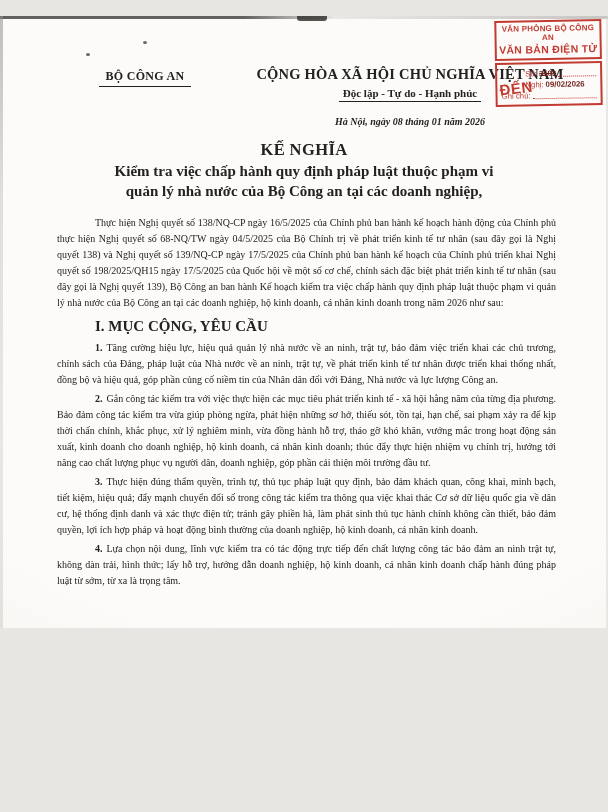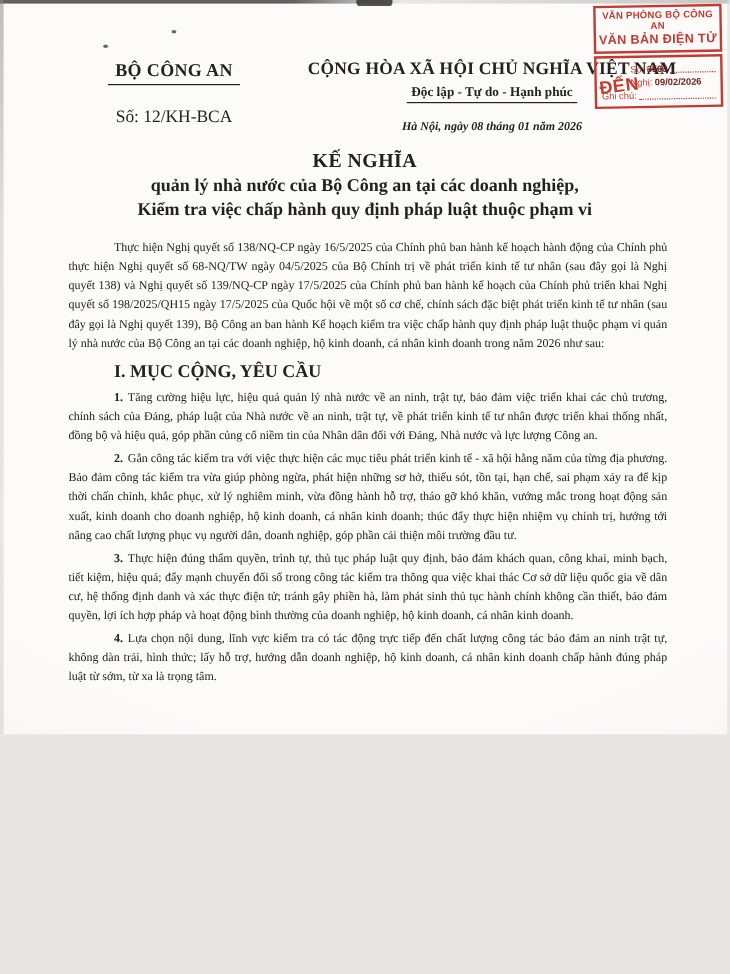--- a/index.html
+++ b/index.html
@@ -1,40 +1,40 @@
 <!DOCTYPE html>
 <html><head>
 <meta charset="utf-8">
 <style>
   html,body{margin:0;padding:0;background:#e8e6e2;}
   .page{
     position:relative;
     width:608px;height:612px;
-    margin:0 auto;
+    margin:16px auto;
     background:radial-gradient(130% 105% at 50% 42%, #fcfbf9 55%, #f1efea 100%);
     font-family:"Liberation Serif","DejaVu Serif",serif;
     color:#232220;
     overflow:hidden;
   }
   
   .scan-top{position:absolute;top:0;left:0;right:0;height:3px;
     background:linear-gradient(90deg,#2e2d2a 0%,#2e2d2a 40%,rgba(46,45,42,.12) 55%,rgba(46,45,42,.35) 100%);
     opacity:.75;}
   .scan-left{position:absolute;top:0;left:0;bottom:0;width:3px;
     background:linear-gradient(180deg,#8f8d88,#c9c7c2 30%,#d8d6d1 70%,#cfcdc8);opacity:.55;}
   .scan-right{position:absolute;top:0;right:0;bottom:0;width:2px;background:#d8d6d1;opacity:.5;}
   .smudge{position:absolute;left:297px;top:0;width:30px;height:5px;background:#35342f;border-radius:0 0 3px 3px;opacity:.85;}
   .speck{position:absolute;background:#6a6862;border-radius:50%;}
   .speck.s1{left:143px;top:25px;width:4px;height:3px;}
   .speck.s2{left:86px;top:37px;width:4px;height:3px;}
 
   
   .header{display:flex;margin-top:50px;}
   .header-left{width:200px;margin-left:45px;text-align:center;}
-  .org{display:inline-block;font-weight:bold;font-size:15px;letter-spacing:.3px;
+  .org{display:inline-block;font-weight:bold;font-size:12px;letter-spacing:.3px;
     border-bottom:1.5px solid #232220;padding:0 6px 2px 6px;}
   .doc-number{margin-top:19px;font-size:14.5px;}
   .header-right{width:330px;text-align:center;}
   .nat1{font-weight:bold;font-size:14.5px;letter-spacing:.2px;}
   .nat2{display:inline-block;font-weight:bold;font-size:11px;margin-top:2px;
     border-bottom:1.5px solid #232220;padding:0 4px 2px 4px;}
   .place-date{margin-top:14px;font-weight:bold;font-style:italic;font-size:10px;}
 
   
   .stamp{position:absolute;left:495px;top:4px;width:107px;z-index:5;
@@ -97,34 +97,33 @@
       <div class="stamp-row">
         <span class="lbl">Ghi chú:</span>
         <span class="dotfill"></span>
       </div>
     </div>
   </div>
 
   <div class="header">
     <div class="header-left">
       <div><span class="org">BỘ CÔNG AN</span></div>
-      <div class="doc-number">Số: 12/KH-BCA</div>
     </div>
     <div class="header-right">
       <div class="nat1">CỘNG HÒA XÃ HỘI CHỦ NGHĨA VIỆT NAM</div>
       <div><span class="nat2">Độc lập - Tự do - Hạnh phúc</span></div>
       <div class="place-date">Hà Nội, ngày 08 tháng 01 năm 2026</div>
     </div>
   </div>
 
   <div class="title-block">
     <div class="doc-kind">KẾ NGHĨA</div>
     <div class="doc-title">
+      <div>Kiểm tra việc chấp hành quy định pháp luật thuộc phạm vi</div>
       <div>quản lý nhà nước của Bộ Công an tại các doanh nghiệp,</div>
-      <div>Kiểm tra việc chấp hành quy định pháp luật thuộc phạm vi</div>
     </div>
   </div>
 
   <p class="para first">Thực hiện Nghị quyết số 138/NQ-CP ngày 16/5/2025 của Chính phủ ban hành kế hoạch hành động của Chính phủ thực hiện Nghị quyết số 68-NQ/TW ngày 04/5/2025 của Bộ Chính trị về phát triển kinh tế tư nhân (sau đây gọi là Nghị quyết 138) và Nghị quyết số 139/NQ-CP ngày 17/5/2025 của Chính phủ ban hành kế hoạch của Chính phủ triển khai Nghị quyết số 198/2025/QH15 ngày 17/5/2025 của Quốc hội về một số cơ chế, chính sách đặc biệt phát triển kinh tế tư nhân (sau đây gọi là Nghị quyết 139), Bộ Công an ban hành Kế hoạch kiểm tra việc chấp hành quy định pháp luật thuộc phạm vi quản lý nhà nước của Bộ Công an tại các doanh nghiệp, hộ kinh doanh, cá nhân kinh doanh trong năm 2026 như sau:</p>
 
   <div class="sec-heading">I. MỤC CỘNG, YÊU CẦU</div>
 
   <p class="para"><span class="num">1.</span><span>Tăng cường hiệu lực, hiệu quả quản lý nhà nước về an ninh, trật tự, bảo đảm việc triển khai các chủ trương, chính sách của Đảng, pháp luật của Nhà nước về an ninh, trật tự, về phát triển kinh tế tư nhân được triển khai thống nhất, đồng bộ và hiệu quả, góp phần củng cố niềm tin của Nhân dân đối với Đảng, Nhà nước và lực lượng Công an.</span></p>
 
   <p class="para"><span class="num">2.</span><span>Gắn công tác kiểm tra với việc thực hiện các mục tiêu phát triển kinh tế - xã hội hằng năm của từng địa phương. Bảo đảm công tác kiểm tra vừa giúp phòng ngừa, phát hiện những sơ hở, thiếu sót, tồn tại, hạn chế, sai phạm xảy ra để kịp thời chấn chỉnh, khắc phục, xử lý nghiêm minh, vừa đồng hành hỗ trợ, tháo gỡ khó khăn, vướng mắc trong hoạt động sản xuất, kinh doanh cho doanh nghiệp, hộ kinh doanh, cá nhân kinh doanh; thúc đẩy thực hiện nhiệm vụ chính trị, hướng tới nâng cao chất lượng phục vụ người dân, doanh nghiệp, góp phần cải thiện môi trường đầu tư.</span></p>

